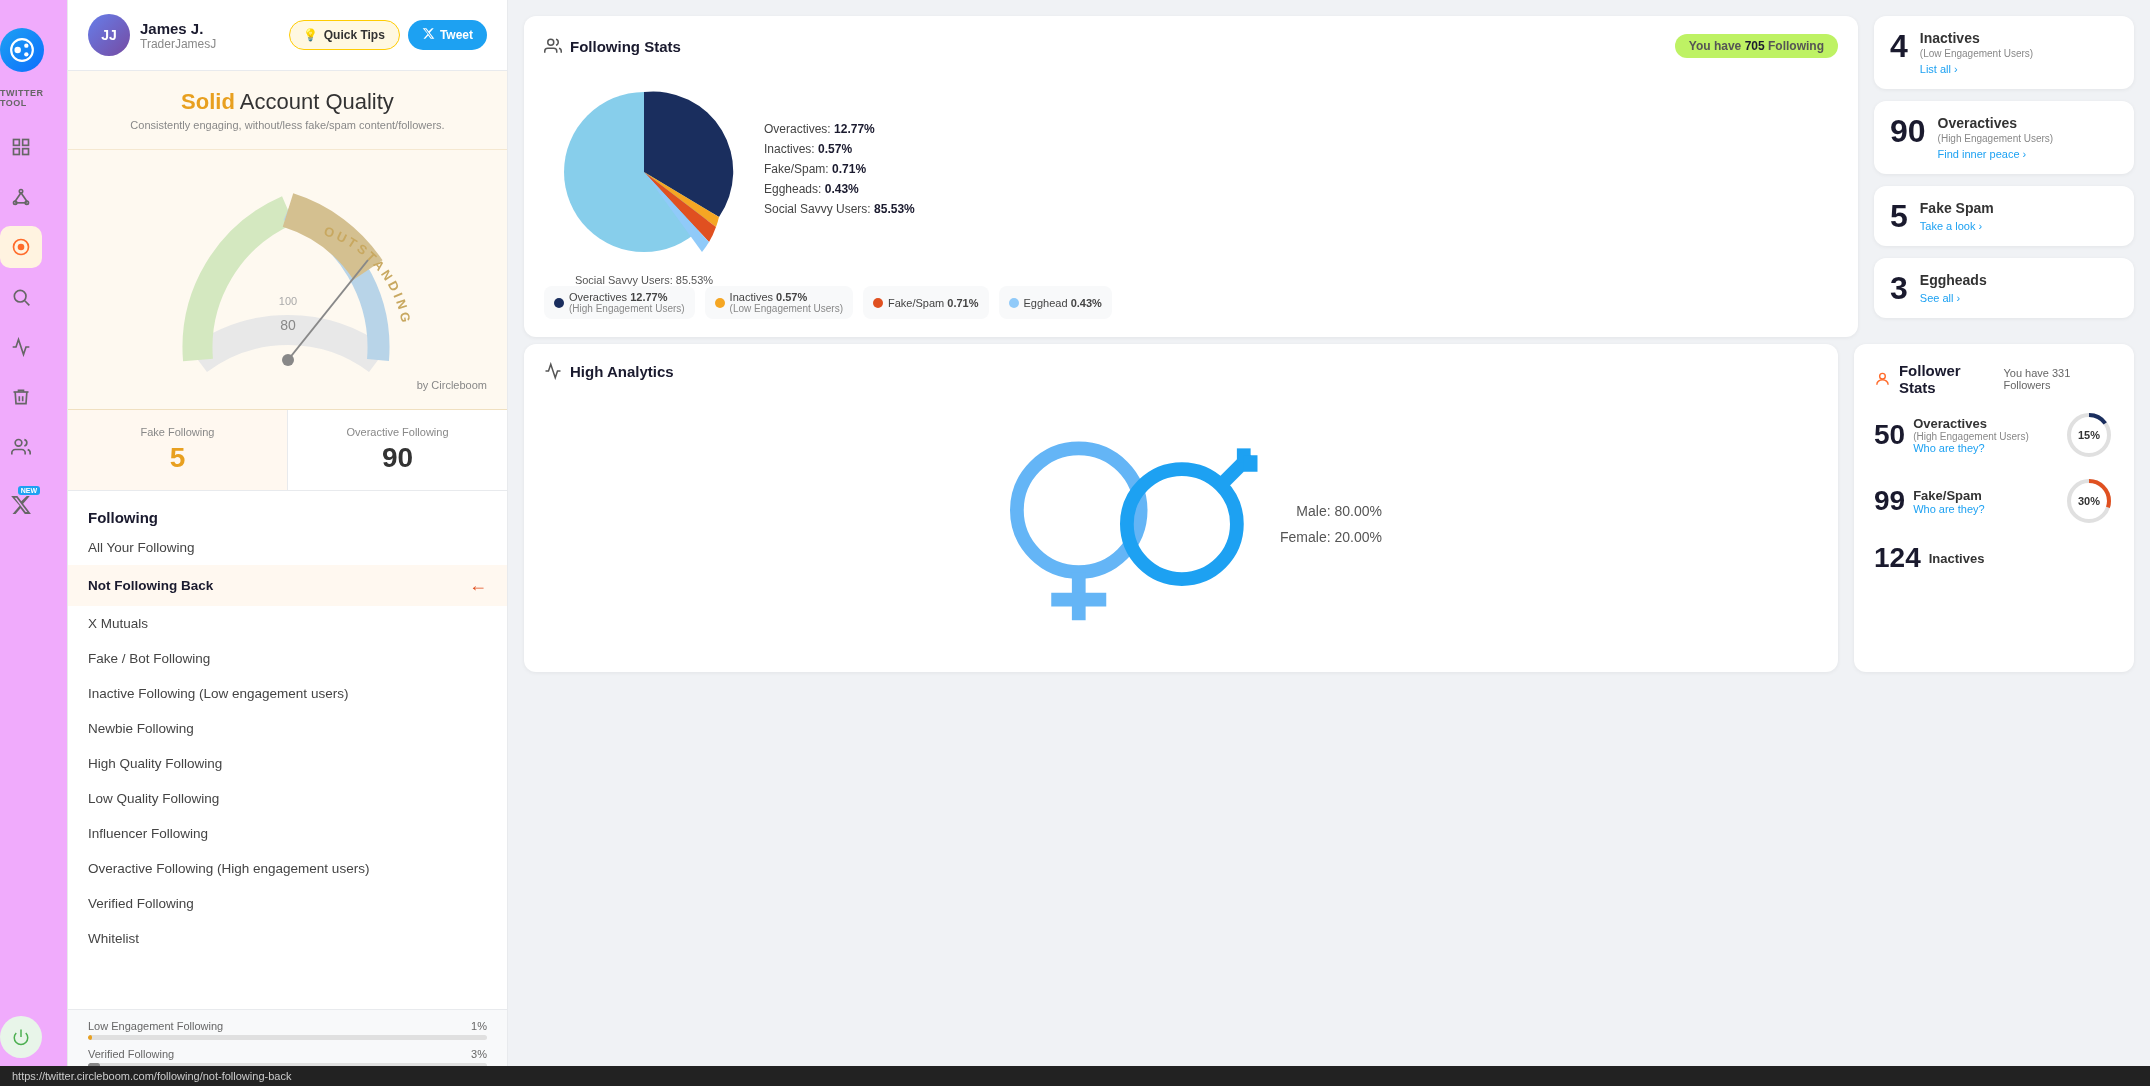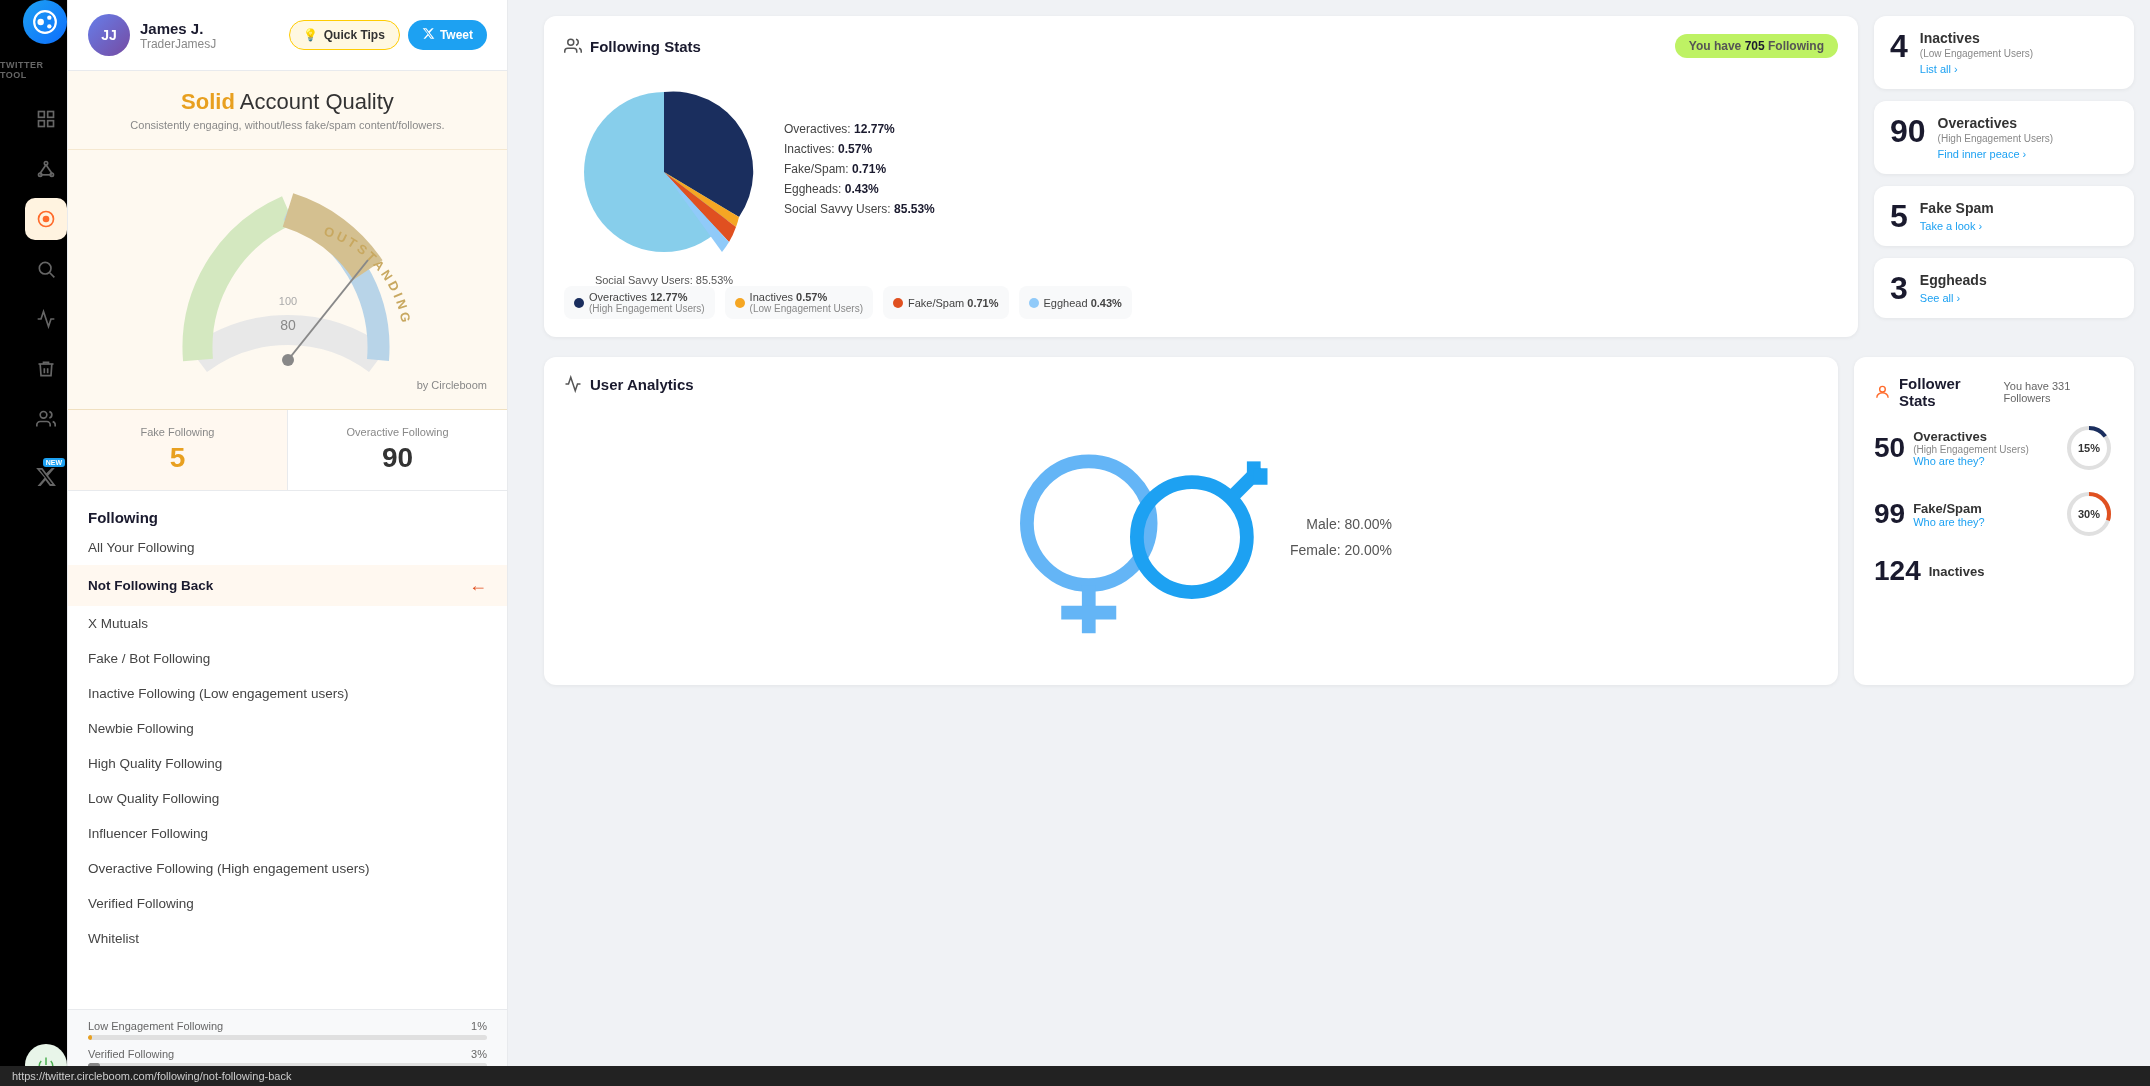--- a/index.html
+++ b/index.html
@@ -1,25 +1,25 @@
 <!DOCTYPE html>
 <html><head>
   <meta charset="utf-8">
   <style>
     * { box-sizing: border-box; margin: 0; padding: 0; }
     body { font-family: -apple-system, BlinkMacSystemFont, 'Segoe UI', sans-serif; background: #f0f2f5; display: flex; height: 100vh; overflow: hidden; }
 
     
     .sidebar-icons {
       width: 68px;
-      background: #000000;
+      background: #f0abfc;
       display: flex;
       flex-direction: column;
-      align-items: flex-end;
-      padding: 0 0;
+      align-items: flex-start;
+      padding: 28px 0;
       gap: 8px;
       border-right: 1px solid #e8eaed;
       z-index: 10;
     }
     .sidebar-logo {
       width: 44px; height: 44px;
       background: linear-gradient(135deg, #1da1f2, #0d6efd);
       border-radius: 50%;
       display: flex; align-items: center; justify-content: center;
       margin-bottom: 8px;
@@ -191,23 +191,22 @@
       z-index: 100;
     }
 
     
     .right-panel {
       flex: 1;
       display: flex;
       flex-direction: column;
       overflow-y: auto;
       padding: 16px;
-      gap: 20px;
+      gap: 7px;
       background: #f0f2f5;
-      margin-left: 20px;
     }
 
     
     .card {
       background: #fff;
       border-radius: 12px;
       padding: 18px 20px;
       box-shadow: 0 1px 4px rgba(0,0,0,0.06);
     }
     .card-header {
@@ -649,21 +648,21 @@
     </div>
 
     <div class="bottom-row">
 
       <div class="analytics-card">
         <div class="card-header">
           <div class="card-title">
             <svg viewBox="0 0 24 24" fill="none" stroke="#555" stroke-width="2" style="width:18px;height:18px;">
                 <polyline points="22 12 18 12 15 21 9 3 6 12 2 12"></polyline>
               </svg>
-            <span>User Analytics</span>
+            <span>High Analytics</span>
           </div>
         </div>
 
         <div class="gender-visual">
 
           <svg viewBox="0 0 200 160" style="width:280px;height:220px;">
 
             <circle cx="70" cy="70" r="45" fill="none" stroke="#64b5f6" stroke-width="10"></circle>
             <line x1="70" y1="115" x2="70" y2="150" stroke="#64b5f6" stroke-width="10"></line>
             <line x1="50" y1="135" x2="90" y2="135" stroke="#64b5f6" stroke-width="10"></line>

